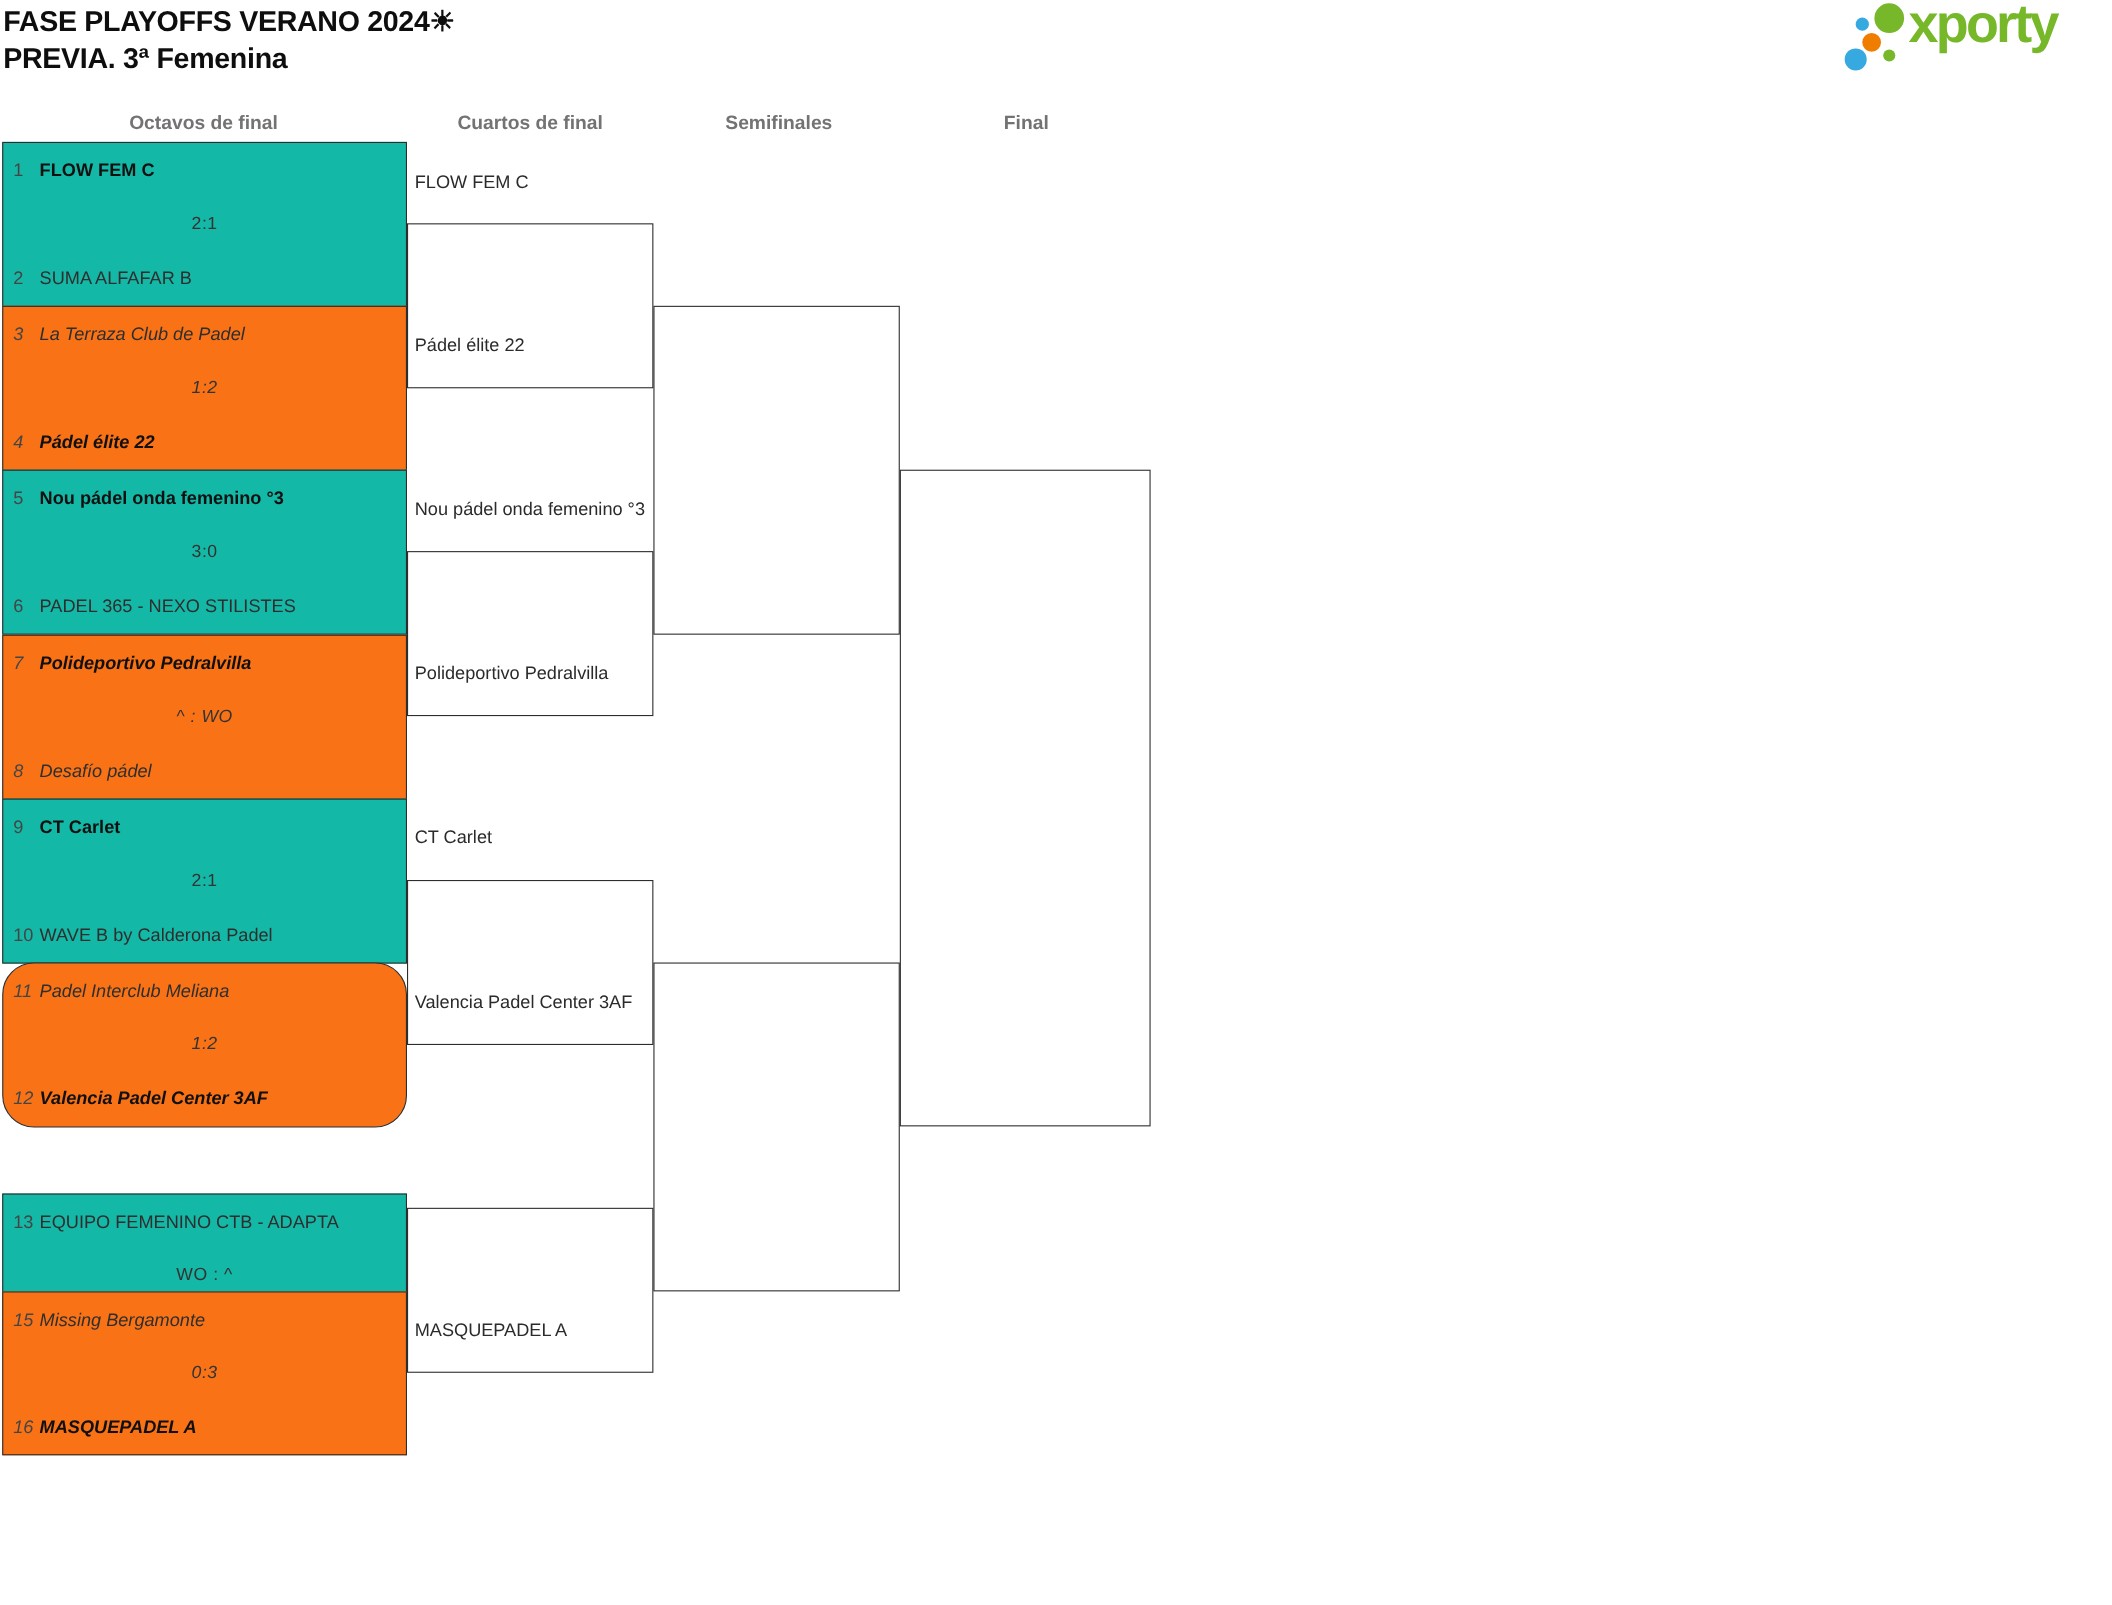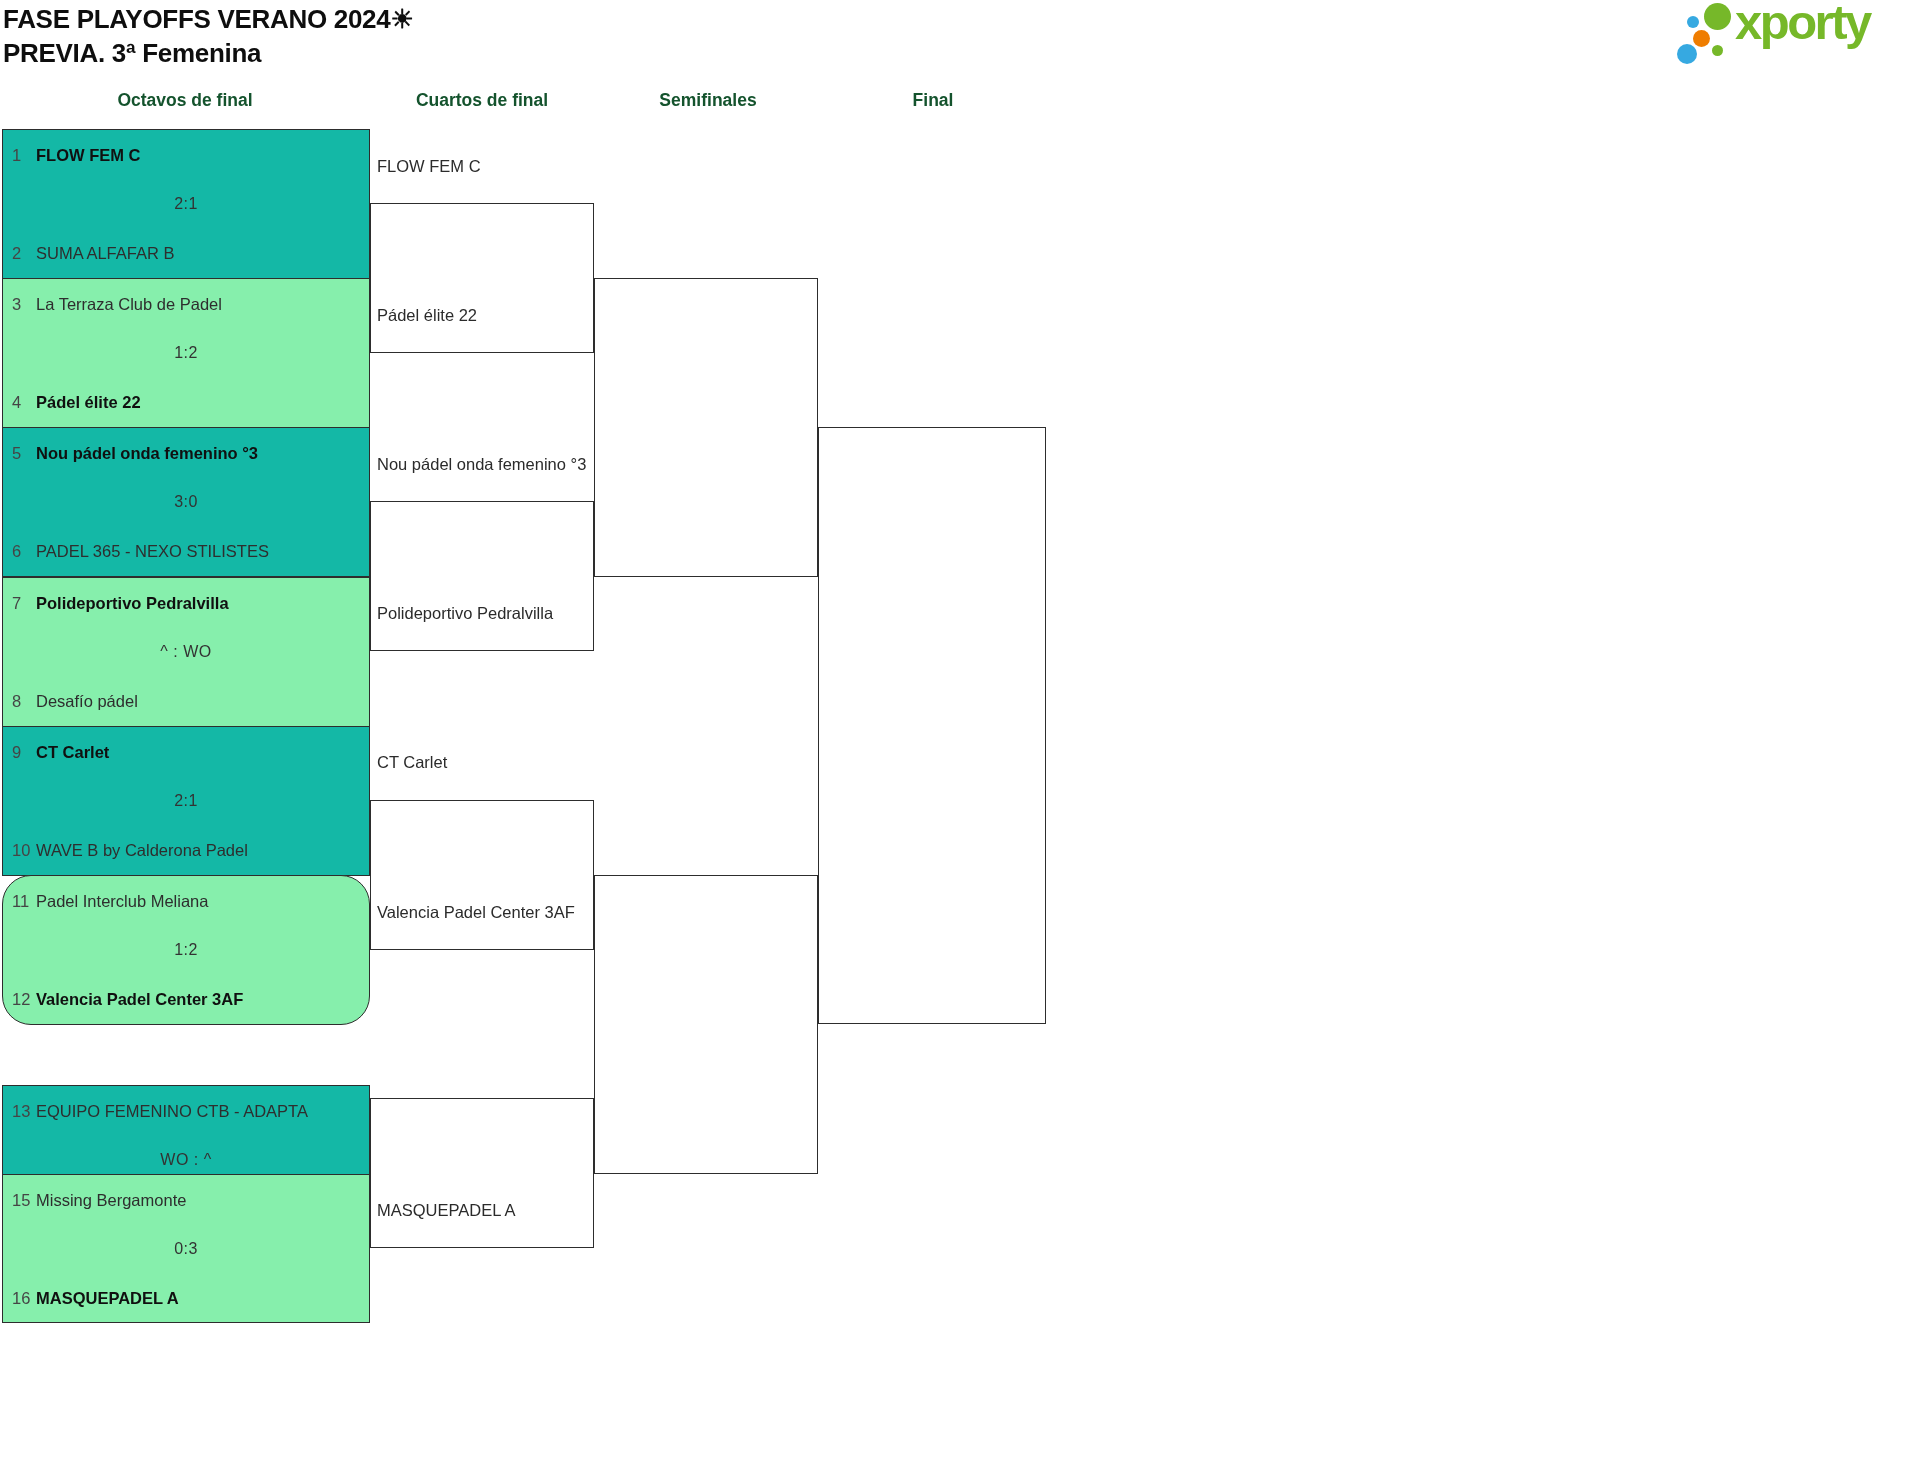--- a/index.html
+++ b/index.html
@@ -7,22 +7,22 @@
     width:1920px;height:1459px;background:#ffffff;position:relative;
     font-family:"Liberation Sans",sans-serif;color:#1c1c1c;overflow:hidden;
   }
 
   
   .title{
     position:absolute;left:3px;top:2px;font-size:26px;font-weight:700;
     line-height:34px;letter-spacing:-0.3px;color:#0e0e0e;white-space:pre;
   }
   .round-header{
-    position:absolute;top:90px;transform:translateX(-50%);
-    font-size:17.5px;font-weight:600;color:#14532d;white-space:nowrap;
+    position:absolute;top:101px;transform:translateX(-50%);
+    font-size:17.5px;font-weight:600;color:#737373;white-space:nowrap;
   }
   .rh-1{left:185px;} .rh-2{left:482px;} .rh-3{left:708px;} .rh-4{left:933px;}
 
   
   .logo{position:absolute;left:1670px;top:0;width:250px;height:70px;}
   .logo-text{
     position:absolute;left:65px;top:-6px;font-size:49px;font-weight:700;
     letter-spacing:-2.5px;color:#76b829;
   }
   .dot{position:absolute;border-radius:50%;}
@@ -31,21 +31,21 @@
   .dot-orange     {left:23px;top:30px;width:17px;height:17px;background:#ef7d00;}
   .dot-blue-big   {left:7px;top:44px;width:20px;height:20px;background:#36a9e1;}
   .dot-green-small{left:42px;top:45px;width:11px;height:11px;background:#76b829;}
 
   
   .match{
     position:absolute;left:2px;width:368px;height:150px;
     border:1px solid #2d2d2d;box-sizing:border-box;
   }
   .match.gray{background:#14b8a6;}
-  .match.white{background:#86efac;}
+  .match.white{background:#f97316;font-style:italic;}
   .m-0{top:129px;} .m-1{top:278px;} .m-2{top:427px;} .m-3{top:577px;}
   .m-4{top:726px;} .m-5{top:875px;border-radius:29px;} .m-6{top:1085px;} .m-7{top:1174px;height:149px;}
 
   .team-row{
     position:absolute;left:0;right:0;height:24px;line-height:24px;
     padding-left:9px;font-size:16.5px;color:#2e2e2e;white-space:nowrap;
   }
   .team-row.t1{top:13px;}
   .team-row.t2{top:111px;}
   .seed{display:inline-block;min-width:24px;color:#454545;font-weight:400;}

